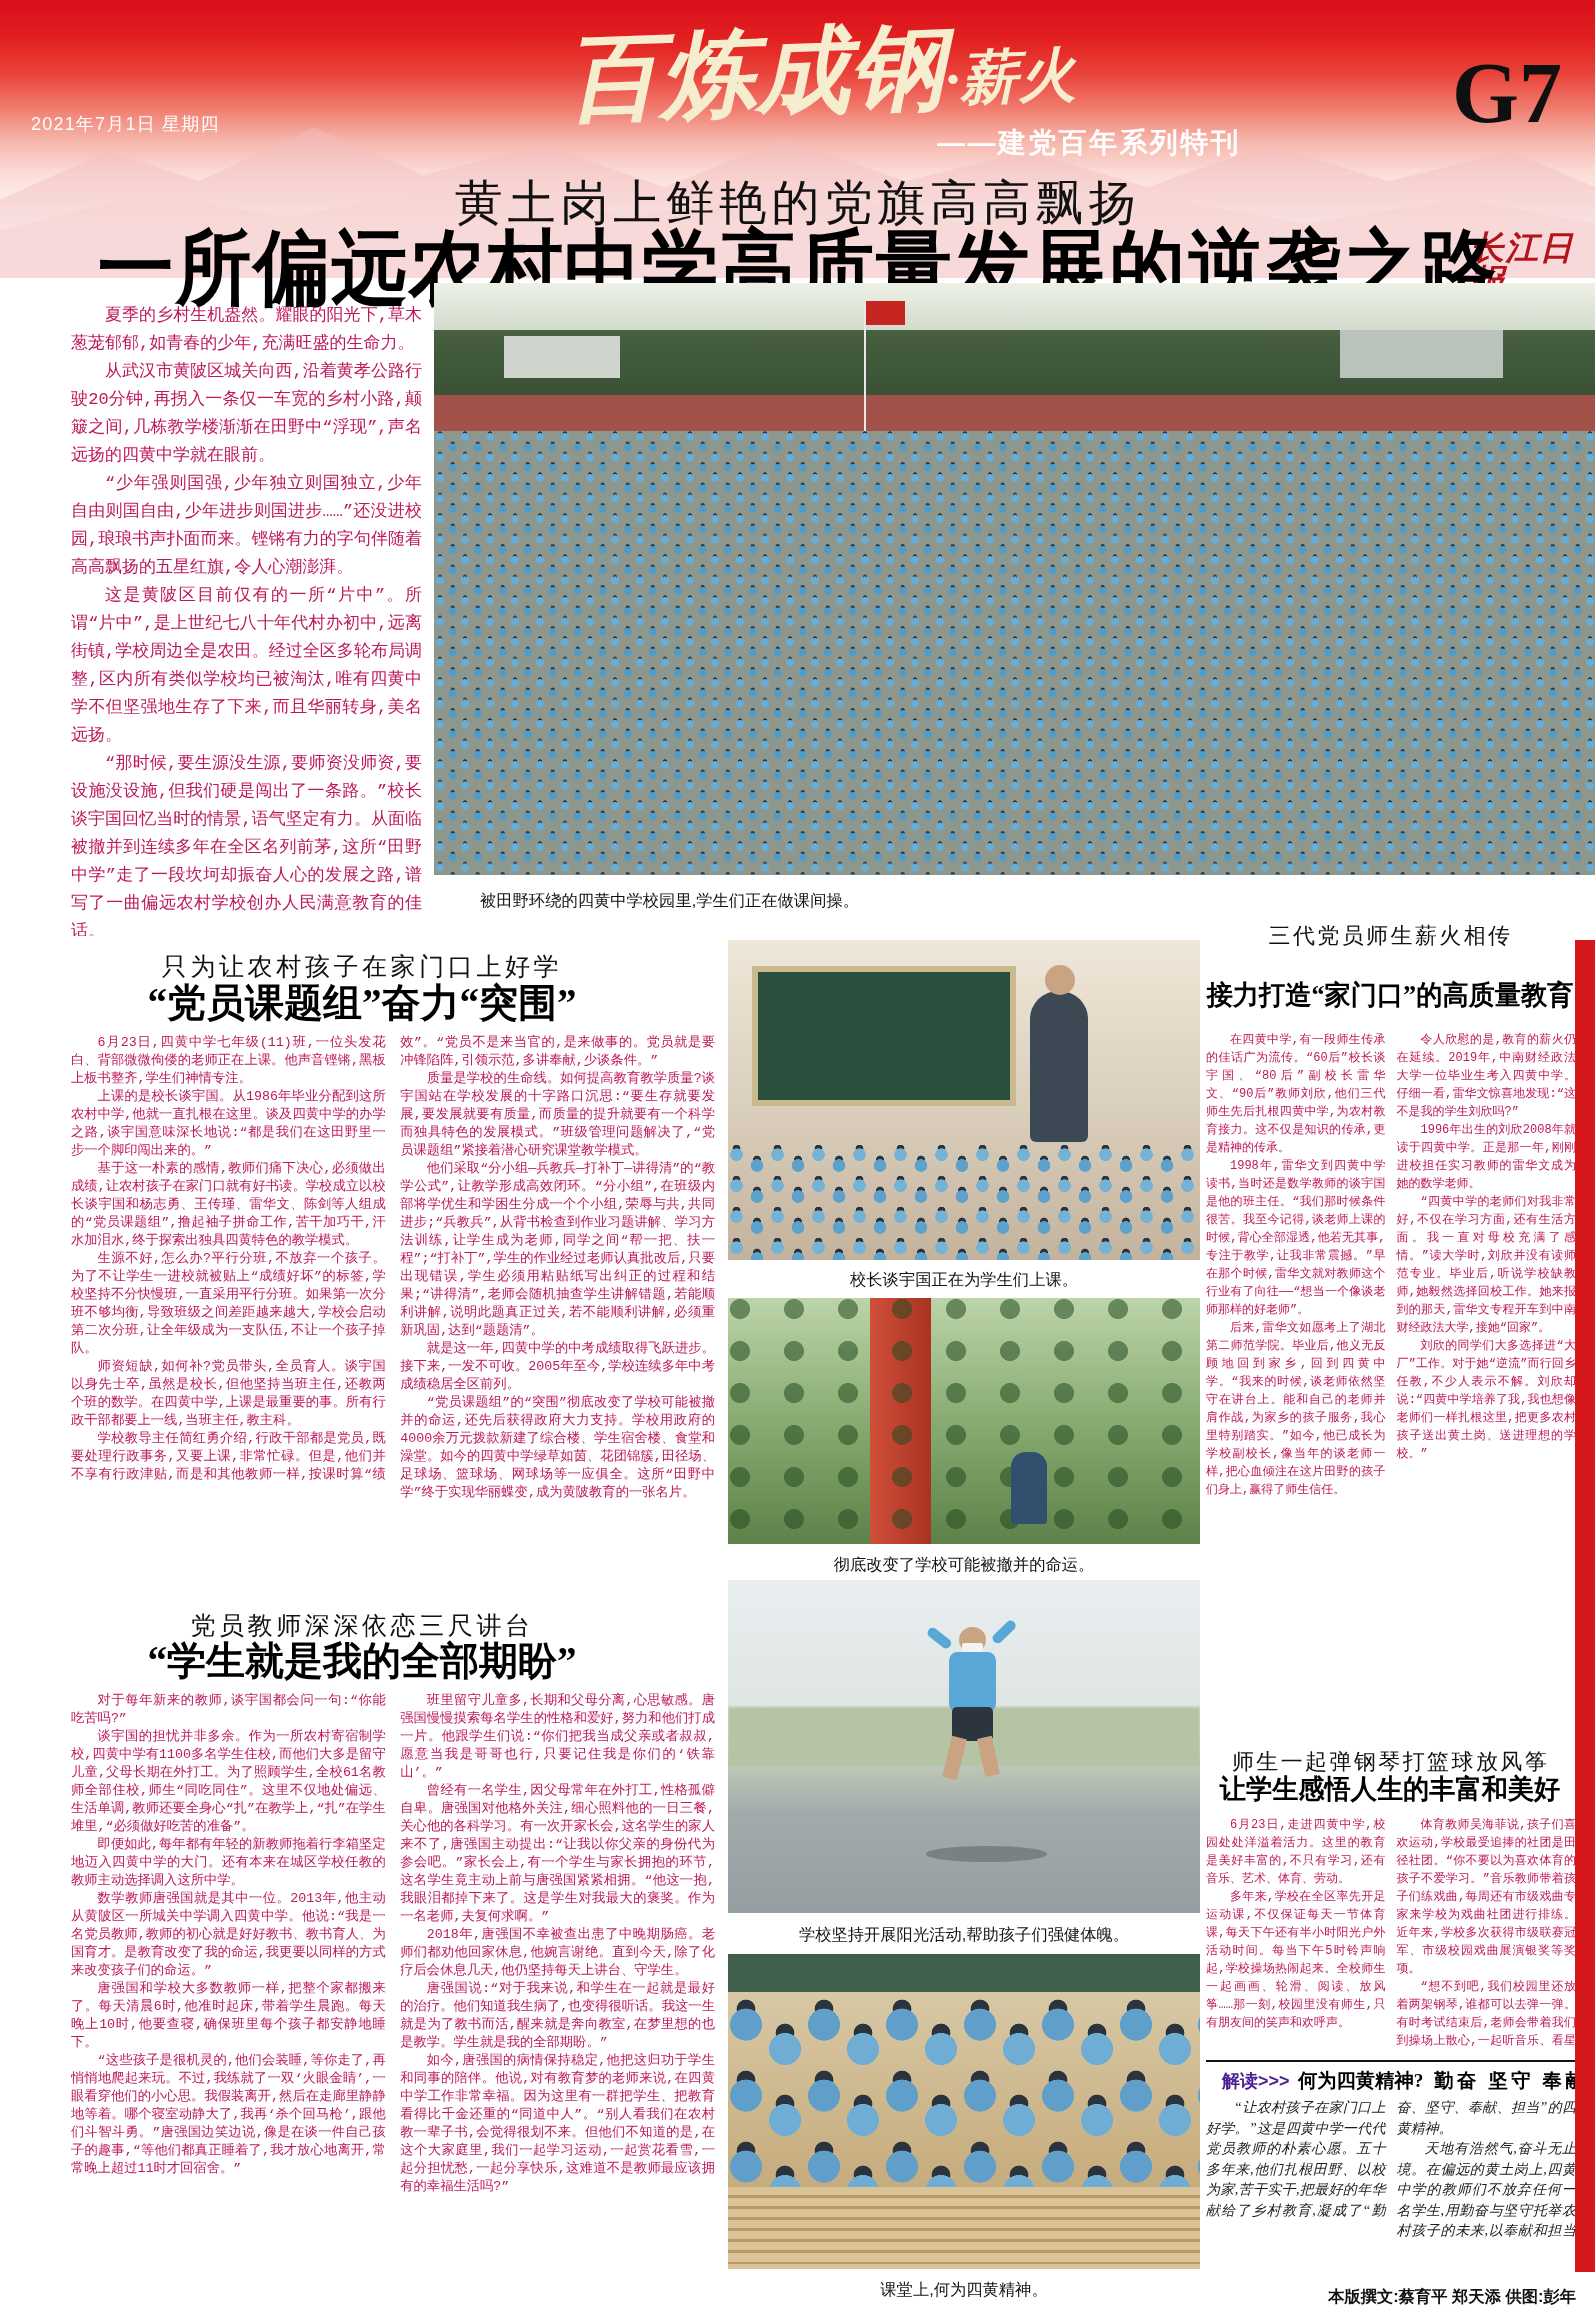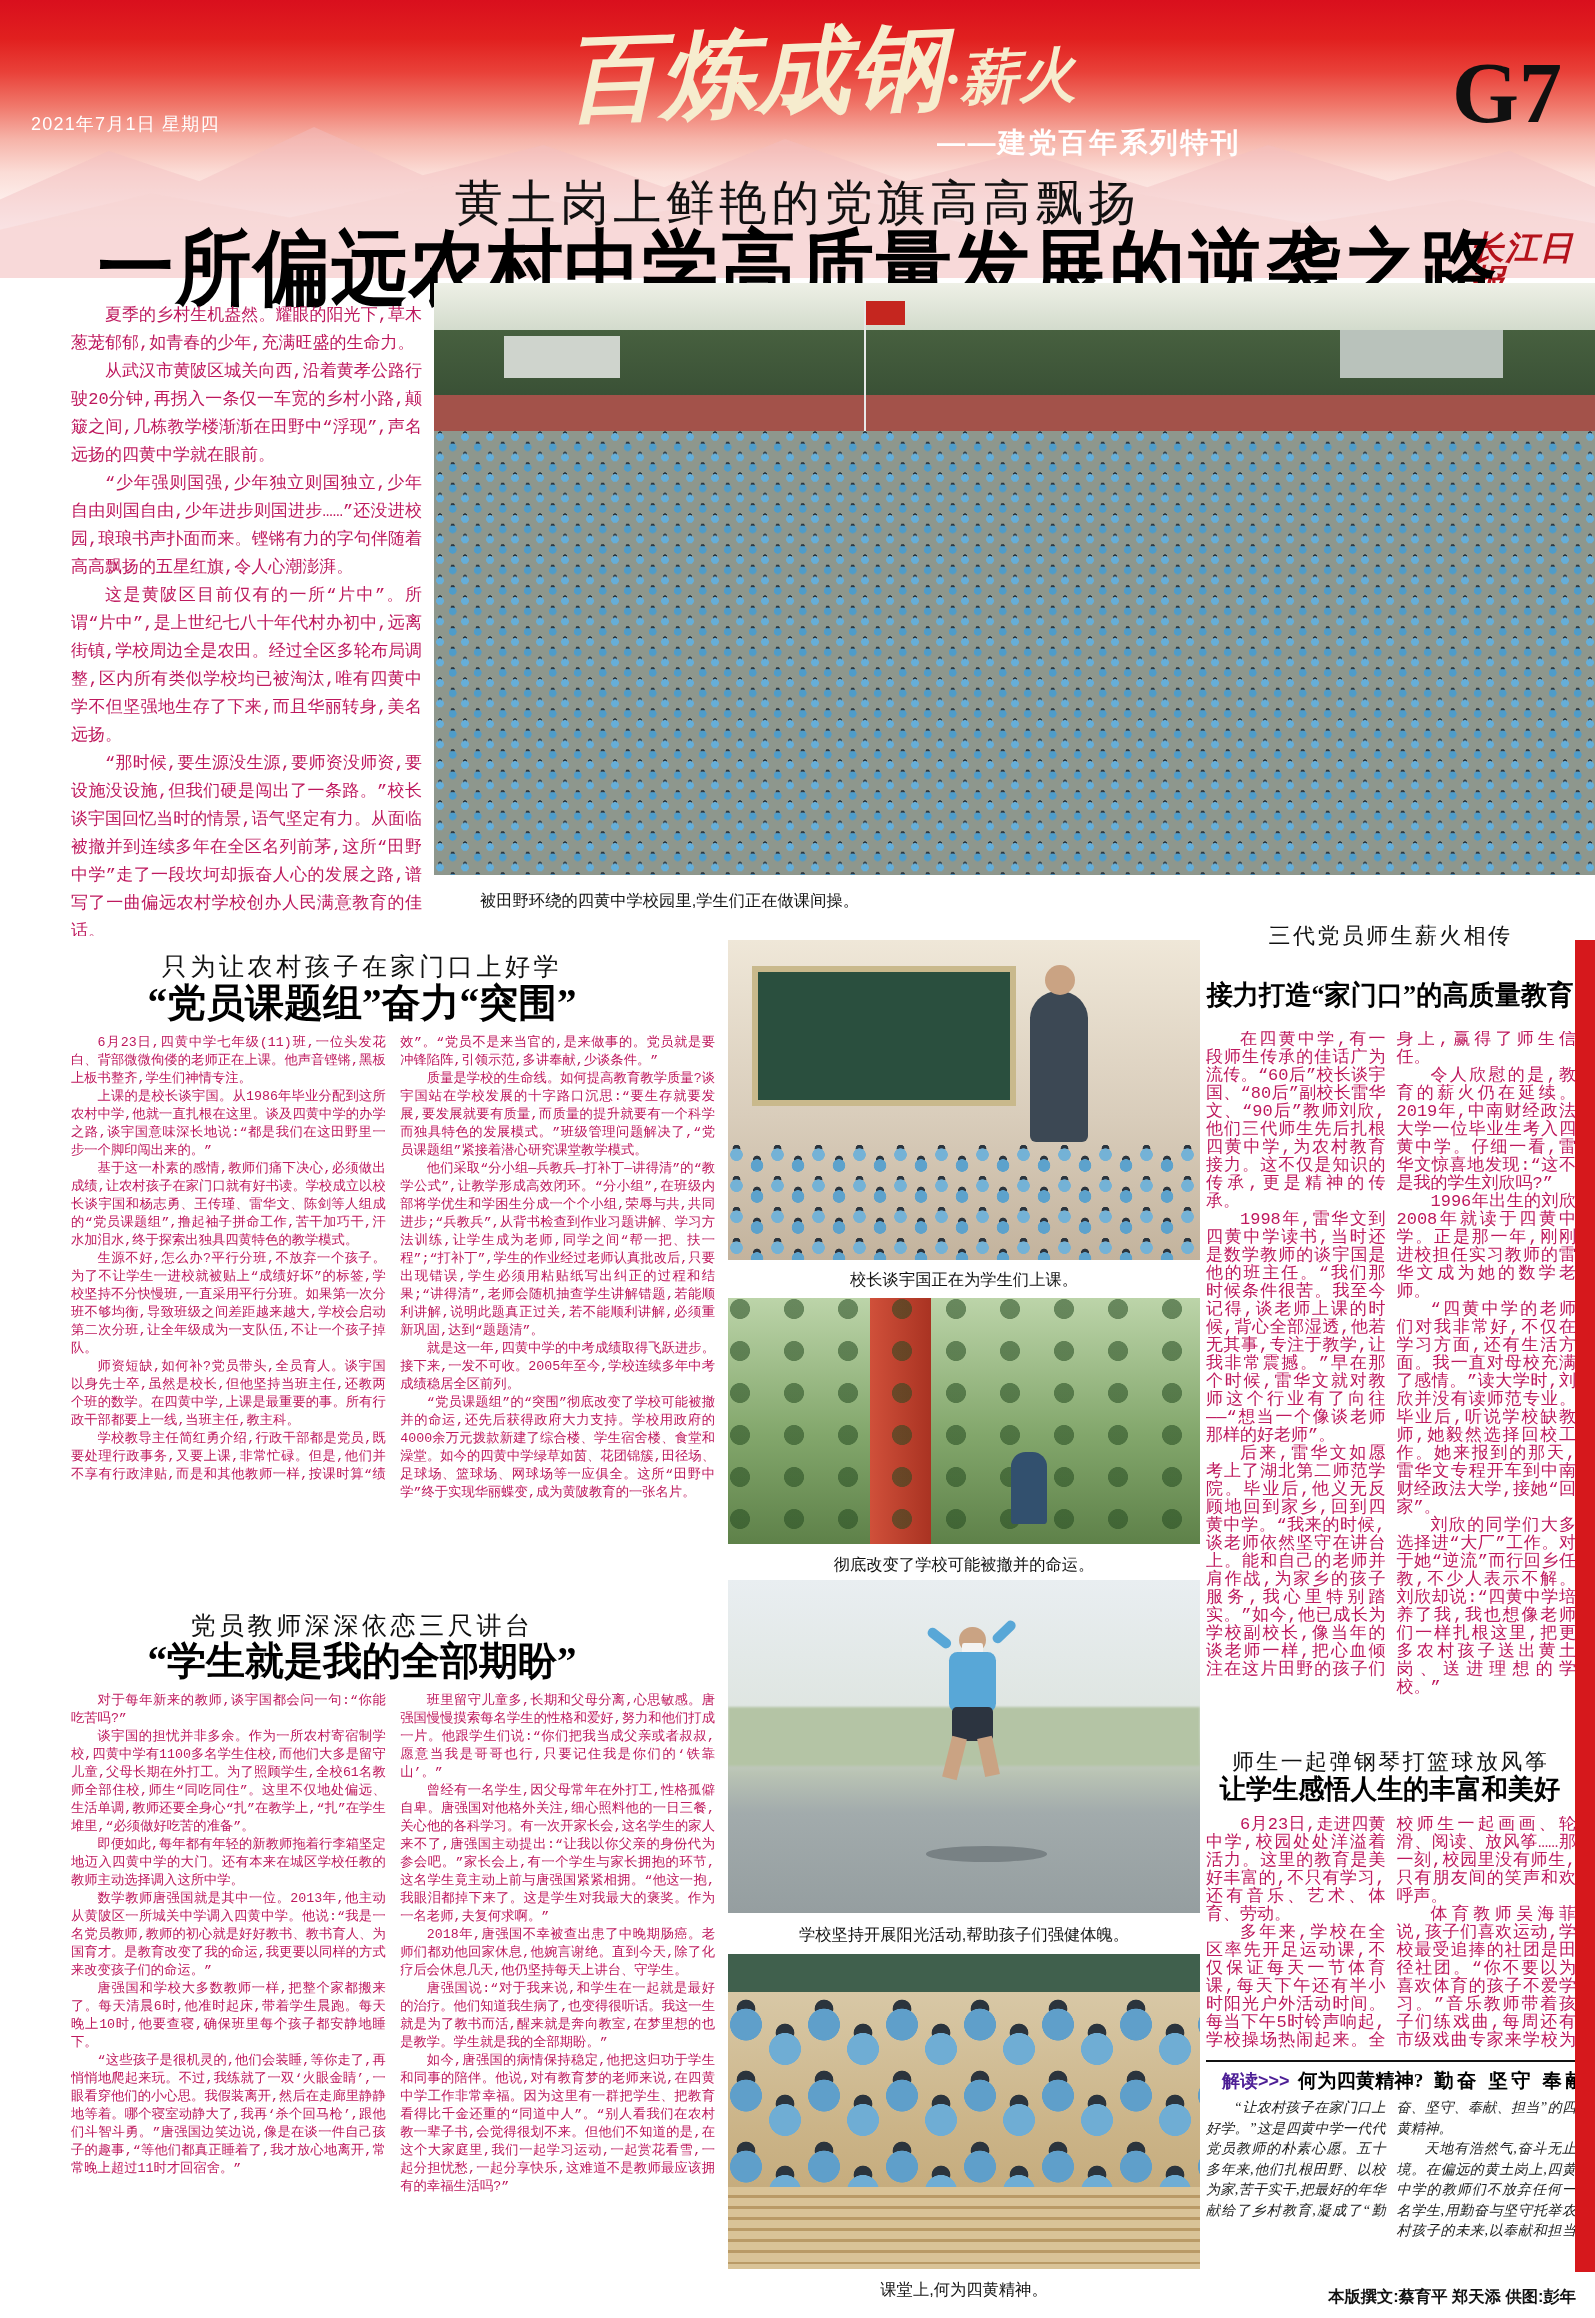--- a/index.html
+++ b/index.html
@@ -23,21 +23,21 @@
   .lead-kicker{left:0;top:179px;width:1596px;text-align:center;
     font:400 48px/1 "Liberation Sans",sans-serif;letter-spacing:4.8px;color:#111;}
   .lead-headline{left:12px;top:225px;width:1572px;text-align:center;
     font:900 76px/1.05 "Liberation Sans",sans-serif;letter-spacing:1.8px;color:#000;transform:scaleY(1.08);transform-origin:top;}
 
   
   .body-text{font-family:Liberation Mono, monospace;text-align:justify;color:#be185d;overflow:hidden;}
   .body-text p{margin:0;text-indent:2em;}
   .lead-body{font-size:17px;line-height:28px;}
   .two-col{column-count:2;column-gap:14.5px;font-size:13.3px;line-height:18px;}
-  .two-col-narrow{column-count:2;column-gap:11px;font-size:17px;line-height:18px;}
+  .two-col-narrow{column-count:2;column-gap:11px;font-size:12px;line-height:18px;}
 
   
   .sec-kicker{text-align:center;font:400 25px/1 "Liberation Sans",sans-serif;letter-spacing:3.6px;color:#111;}
   .sec-headline{text-align:center;font:900 39px/1 "Liberation Serif",serif;color:#000;}
   .sec-kicker-sm{text-align:center;font:400 22px/1 "Liberation Sans",sans-serif;letter-spacing:2.4px;color:#111;}
   .sec-headline-sm{text-align:center;font:900 27px/1 "Liberation Serif",serif;color:#000;white-space:nowrap;transform:scaleX(.97);transform-origin:center;}
 
   
   .caption{font:400 16.3px/1.35 "Liberation Sans",sans-serif;color:#111;}
   .caption.center{text-align:center;}

